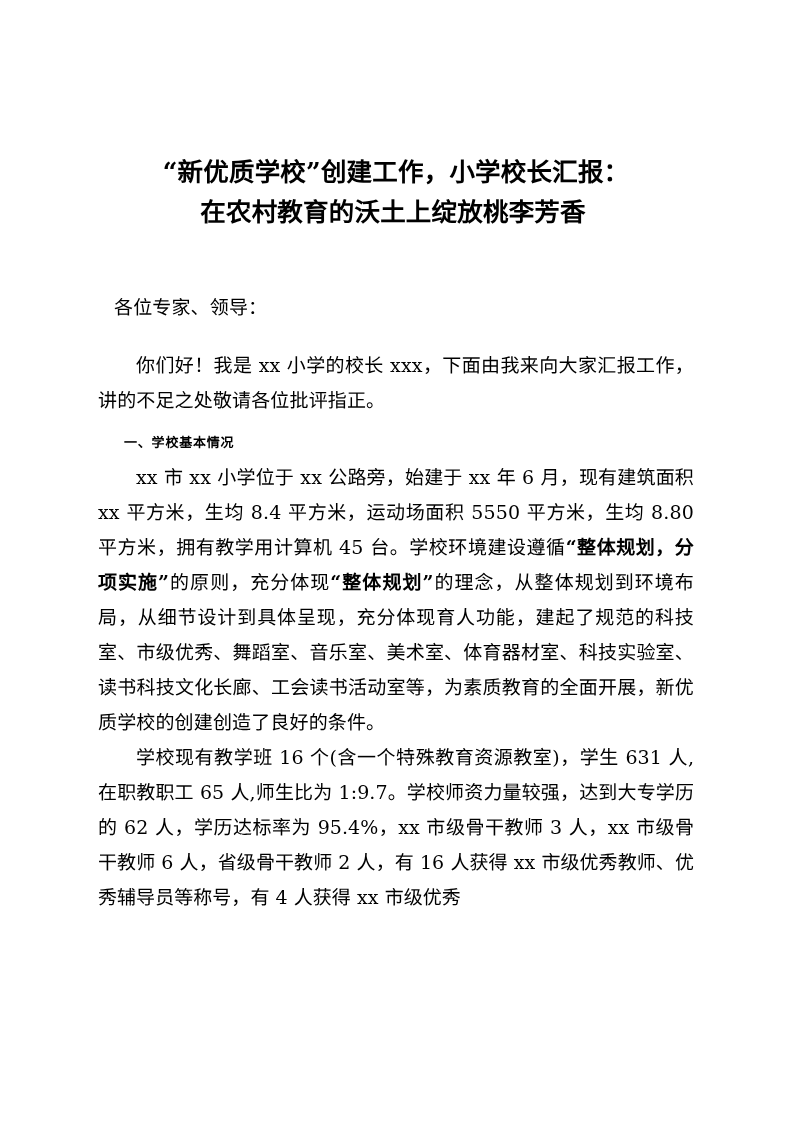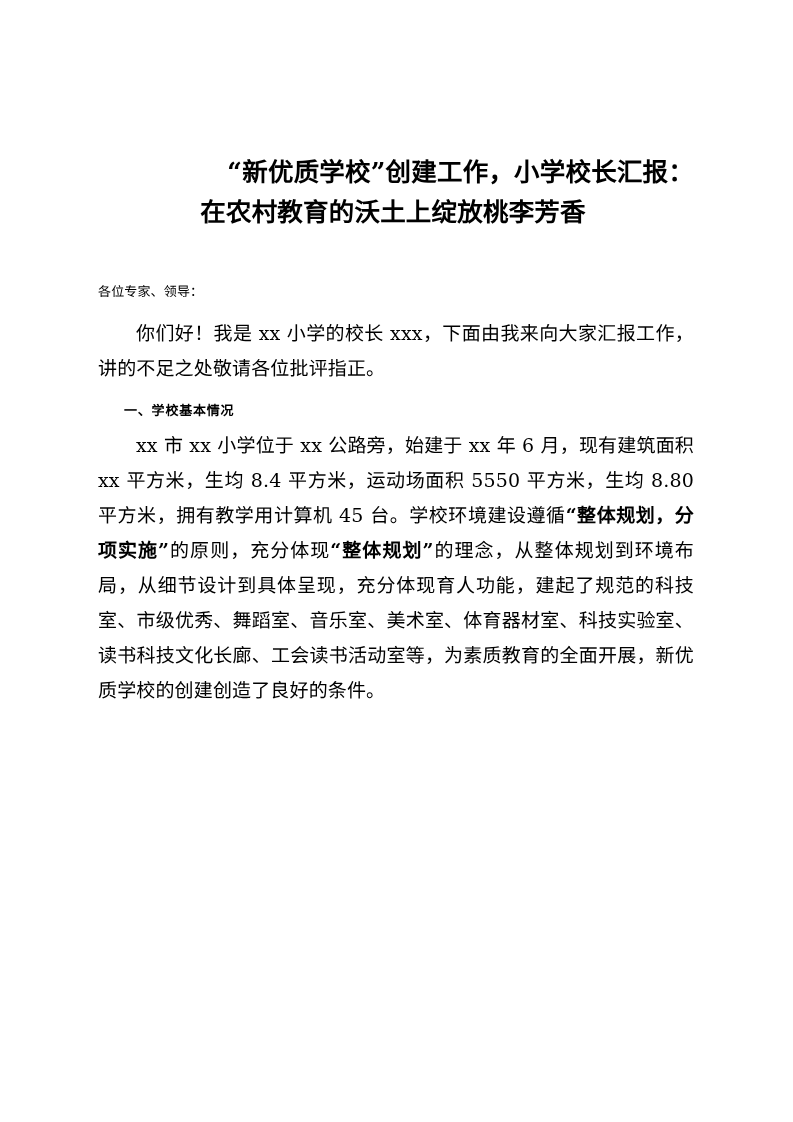--- a/index.html
+++ b/index.html
@@ -37,33 +37,33 @@
     padding-top: 152px;
     font-size: 25.5px;
     font-weight: bold;
     line-height: 40px;
     letter-spacing: 0.2px;
     text-align: left;
     font-family: "DejaVu Serif", "Liberation Serif", serif;
   }
   .doc-title .t-line-1 {
     display: block;
-    text-align: right;
+    text-align: center;
   }
   .doc-title .t-line-2 {
     display: block;
     text-align: center;
     padding-right: 6px;
   }
 
   
   .salutation {
-    margin: 0;
+    margin: 16px;
     padding-top: 42px;
-    font-size: 13px;
+    font-size: 19px;
     line-height: 35px;
     letter-spacing: 0.15px;
     text-align: justify;
     text-justify: inter-character;
   }
   .para {
     margin: 0;
     font-size: 19px;
     line-height: 35px;
     letter-spacing: 0.15px;
@@ -102,15 +102,16 @@
     </h1>
 
     <p class="salutation">各位专家、领导：</p>
 
     <p class="para first-para">你们好！我是 xx 小学的校长 xxx，下面由我来向大家汇报工作，讲的不足之处敬请各位批评指正。</p>
 
     <h2 class="section-heading">一、学校基本情况</h2>
 
     <p class="para"><span>xx 市 xx 小学位于 xx 公路旁，始建于 xx 年 6 月，现有建筑面积 xx 平方米，生均 8.4 平方米，运动场面积 5550 平方米，生均 8.80 平方米，拥有教学用计算机 45 台。学校环境建设遵循</span><span class="emph">“整体规划，分项实施”</span><span>的原则，充分体现</span><span class="emph">“整体规划”</span><span>的理念，从整体规划到环境布局，从细节设计到具体呈现，充分体现育人功能，建起了规范的科技室、市级优秀、舞蹈室、音乐室、美术室、体育器材室、科技实验室、读书科技文化长廊、工会读书活动室等，为素质教育的全面开展，新优质学校的创建创造了良好的条件。</span></p>
 
+    <p class="para tight"><span>学校现有教学班 16 个(含一个特殊教育资源教室)，学生 631 人,在职教职工 65 人,师生比为 1:9.7。学校师资力量较强，达到大专学历的 62 人，学历达标率为 95.4%，xx 市级骨干教师 3 人，xx 市级骨干教师 6 人，省级骨干教师 2 人，有 16 人获得 xx 市级优秀教师、优秀辅导员等称号，有 4 人获得 xx 市级优秀</span></p>
 
   </div>
 </div>
 
 </body></html>

